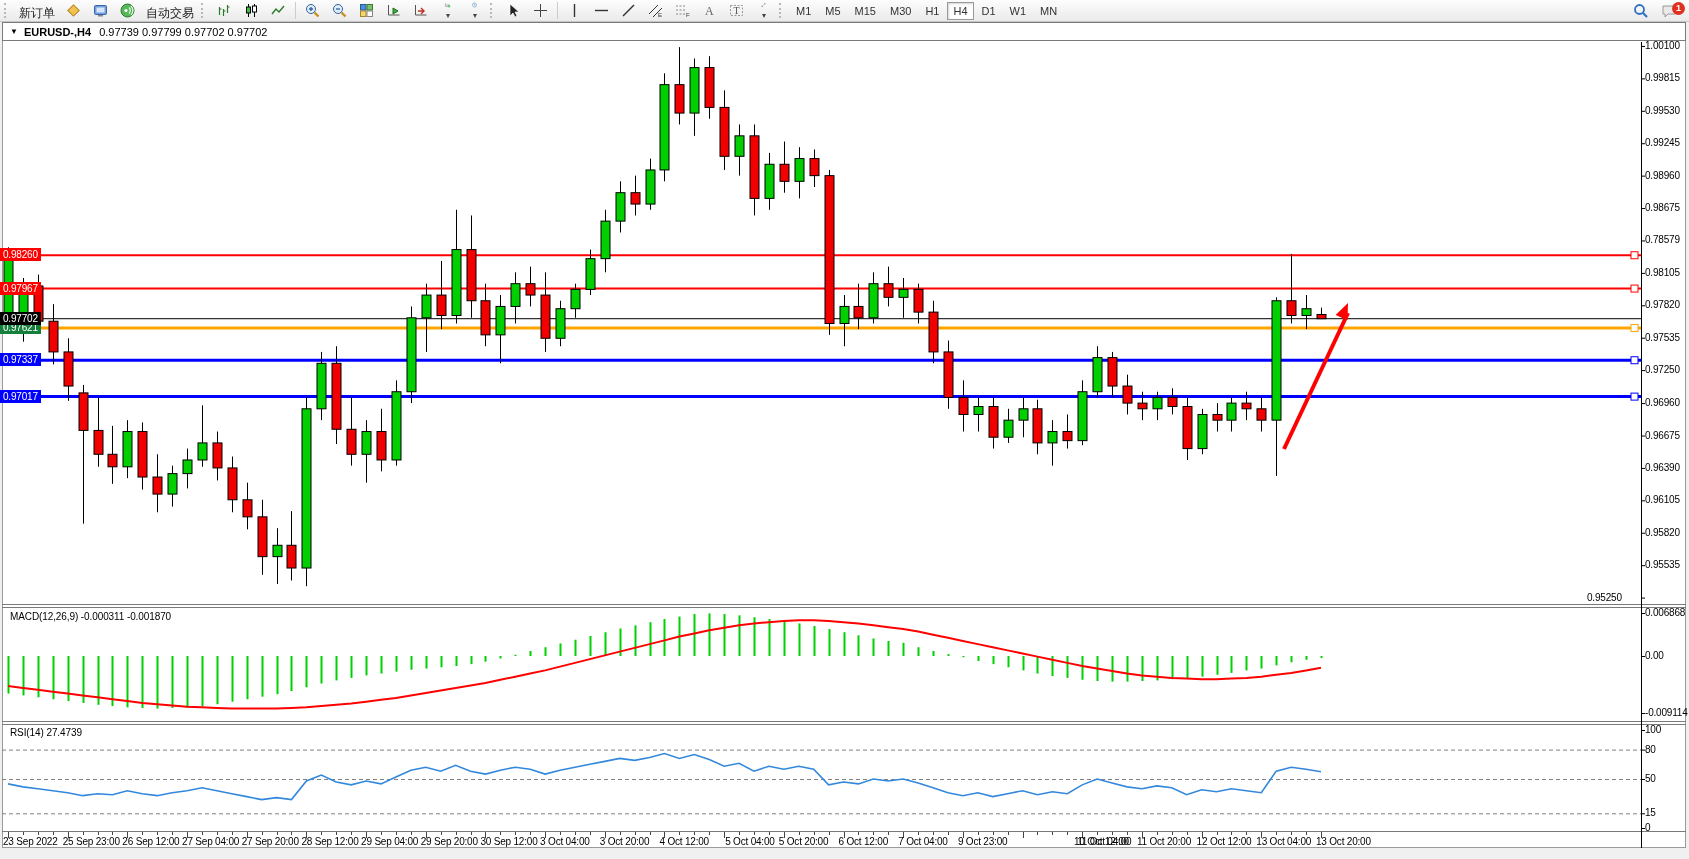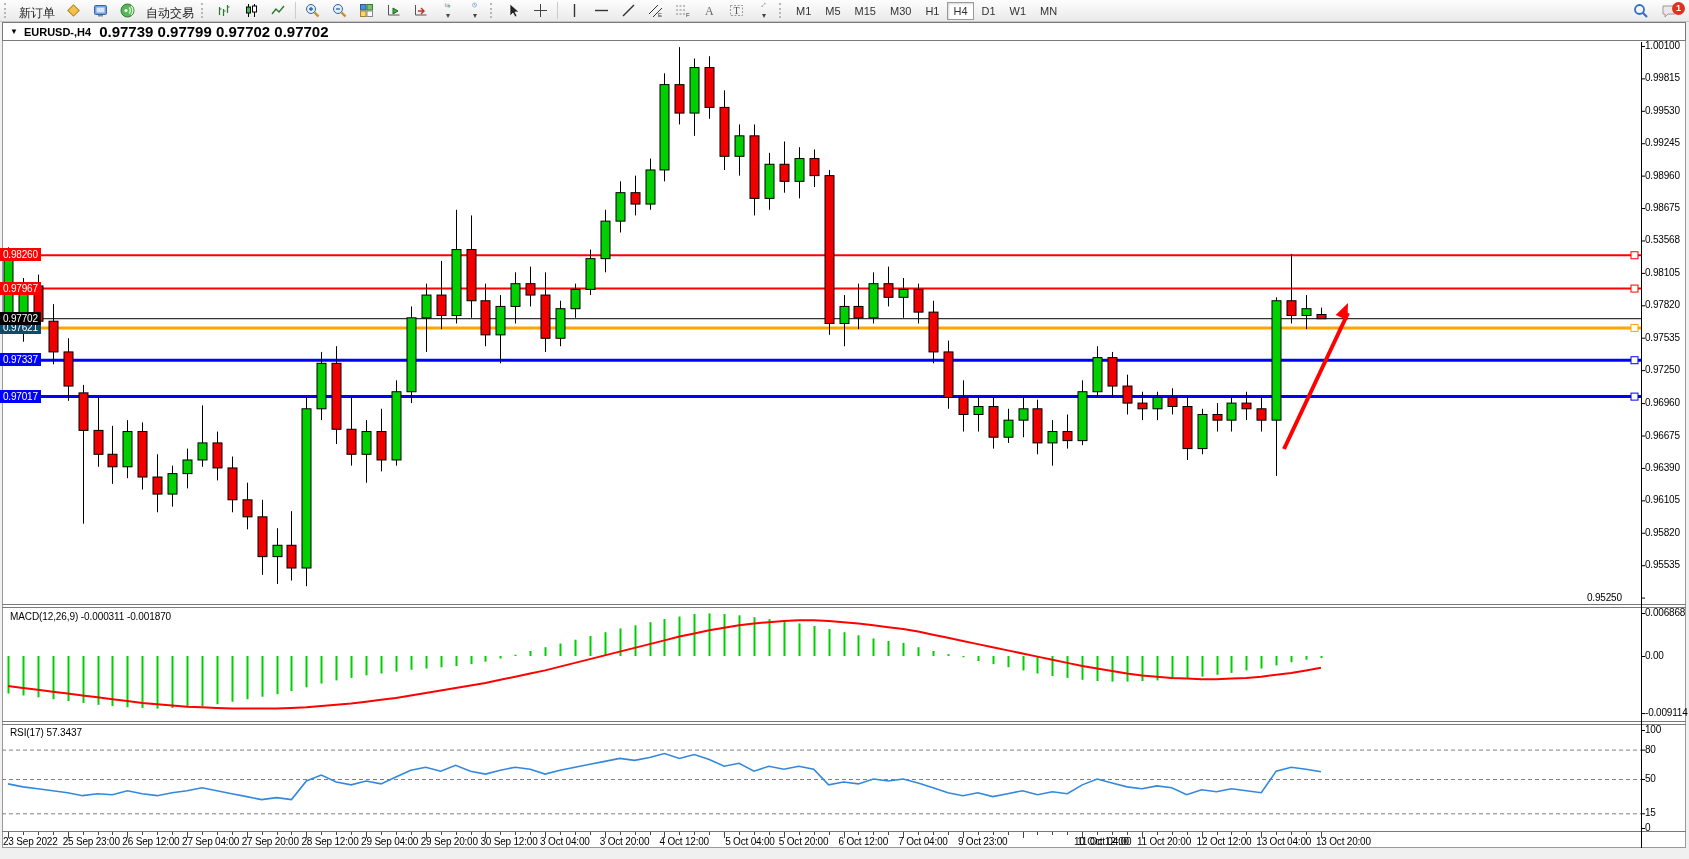--- a/index.html
+++ b/index.html
@@ -19,21 +19,21 @@
   .tf-btn.active{border:1px solid #9a9a9a;background:#ffffff;box-shadow:inset 1px 1px 2px #d5d5d5;}
   #tb-right{margin-left:auto;display:flex;align-items:center;margin-right:6px;}
   .badge{position:absolute;top:0px;right:-4px;background:#e03020;color:#fff;border-radius:7px;
     font-size:9px;font-weight:bold;width:13px;height:13px;line-height:13px;text-align:center;}
   .icwrap{position:relative;display:flex;align-items:center;}
   
   #chart-header{position:absolute;left:2px;top:22px;width:1684px;height:19px;background:#fff;
     border:1px solid #7a7a7a;box-sizing:border-box;display:flex;align-items:center;z-index:3;}
   #hdr-tri{font-size:8px;color:#000;margin:0 6px 0 7px;}
   #hdr-title{font-size:11px;font-weight:bold;color:#000;letter-spacing:0;}
-  #hdr-ohlc{font-size:15px;font-weight:bold;color:#000;margin-left:8px;}
+  #hdr-ohlc{font-size:11px;font-weight:normal;color:#000;margin-left:8px;}
   #chart-svg{position:absolute;left:0;top:0;z-index:1;}
   #labels{position:absolute;left:0;top:0;width:1689px;height:859px;z-index:2;pointer-events:none;}
   .axlab{position:absolute;font-size:10px;color:#000;white-space:nowrap;letter-spacing:-0.2px;}
   .tag{position:absolute;left:1642px;font-size:10px;color:#fff;height:13px;line-height:13px;
     padding:0 3px;white-space:nowrap;letter-spacing:-0.2px;}
   .paneltitle{position:absolute;font-size:10px;color:#000;z-index:2;letter-spacing:-0.1px;}
   #status-strip{position:absolute;left:0;top:849px;width:1689px;height:10px;background:#f0f0f0;}
 </style>
 </head>
 <body>
@@ -661,42 +661,42 @@
       <line x1="1276.5" y1="832" x2="1276.5" y2="835" stroke="#444"></line>
       <line x1="1291.5" y1="832" x2="1291.5" y2="835" stroke="#444"></line>
       <line x1="1306.5" y1="832" x2="1306.5" y2="835" stroke="#444"></line>
       <line x1="1321.5" y1="832" x2="1321.5" y2="838" stroke="#444"></line>
       <polygon points="1330,24 1342,24 1336,31" fill="#000"></polygon>
       <line x1="1284" y1="449" x2="1348" y2="313" stroke="#ff0000" stroke-width="4"></line>
       <polygon points="1348.0,303.0 1347.5,320.3 1335.6,315.0" fill="#ff0000"></polygon>
     </svg>
 <div id="labels">
   <div class="paneltitle" style="left:10px;top:611px;">MACD(12,26,9) -0.000311 -0.001870</div>
-  <div class="paneltitle" style="left:10px;top:727px;">RSI(17) 57.3437</div>
+  <div class="paneltitle" style="left:10px;top:727px;">RSI(14) 27.4739</div>
 <div class="axlab" style="left: 1645px; top: 39.9807px;">1.00100</div>
       <div class="axlab" style="left: 1645px; top: 72.3947px;">0.99815</div>
       <div class="axlab" style="left: 1645px; top: 104.809px;">0.99530</div>
       <div class="axlab" style="left: 1645px; top: 137.223px;">0.99245</div>
       <div class="axlab" style="left: 1645px; top: 169.637px;">0.98960</div>
       <div class="axlab" style="left: 1645px; top: 202.051px;">0.98675</div>
-      <div class="axlab" style="left: 1645px; top: 234.465px;">0.53568</div>
+      <div class="axlab" style="left: 1645px; top: 234.465px;">0.78579</div>
       <div class="axlab" style="left: 1645px; top: 266.879px;">0.98105</div>
       <div class="axlab" style="left: 1645px; top: 299.293px;">0.97820</div>
       <div class="axlab" style="left: 1645px; top: 331.707px;">0.97535</div>
       <div class="axlab" style="left: 1645px; top: 364.121px;">0.97250</div>
       <div class="axlab" style="left: 1645px; top: 397.104px;">0.96960</div>
       <div class="axlab" style="left: 1645px; top: 429.518px;">0.96675</div>
       <div class="axlab" style="left: 1645px; top: 461.932px;">0.96390</div>
       <div class="axlab" style="left: 1645px; top: 494.346px;">0.96105</div>
       <div class="axlab" style="left: 1645px; top: 526.76px;">0.95820</div>
       <div class="axlab" style="left: 1645px; top: 559.174px;">0.95535</div>
       <div class="axlab" style="left: 1587px; top: 591.588px;">0.95250</div>
       <div class="tag" style="left: 0px; top: 248.25px; background: rgb(255, 0, 0);">0.98260</div>
       <div class="tag" style="left: 0px; top: 281.574px; background: rgb(255, 0, 0);">0.97967</div>
-      <div class="tag" style="left: 0px; top: 320.926px; background: #0c4a6e;">0.97621</div>
+      <div class="tag" style="left: 0px; top: 320.926px; background: #15803d;">0.97621</div>
       <div class="tag" style="left: 0px; top: 353.226px; background: rgb(0, 0, 255);">0.97337</div>
       <div class="tag" style="left: 0px; top: 389.621px; background: rgb(0, 0, 255);">0.97017</div>
       <div class="tag" style="left: 0px; top: 311.714px; background: rgb(0, 0, 0);">0.97702</div>
       <div class="axlab" style="left: 1645px; top: 607.006px;">0.006868</div>
       <div class="axlab" style="left: 1645px; top: 650px;">0.00</div>
       <div class="axlab" style="left: 1645px; top: 707.054px;">-0.009114</div>
       <div class="axlab" style="left: 1645px; top: 724px;">100</div>
       <div class="axlab" style="left: 1645px; top: 743.6px;">80</div>
       <div class="axlab" style="left: 1645px; top: 773px;">50</div>
       <div class="axlab" style="left: 1645px; top: 807.3px;">15</div>

